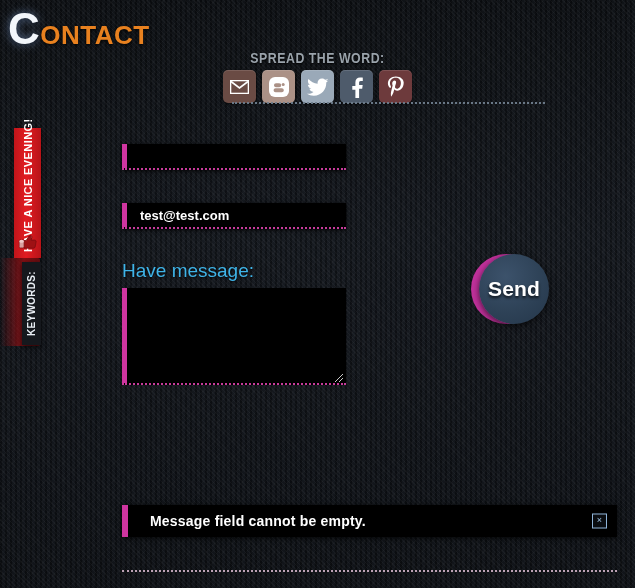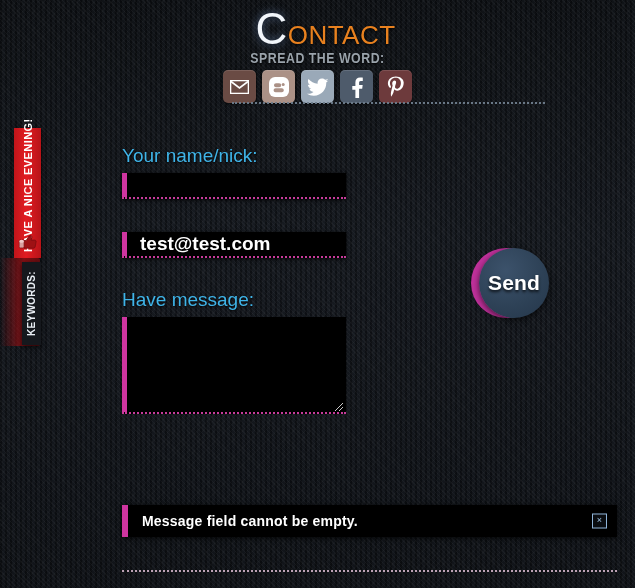--- a/index.html
+++ b/index.html
@@ -16,24 +16,23 @@
     background-image:
       repeating-linear-gradient(45deg, rgba(255,255,255,0.035) 0px, rgba(255,255,255,0.035) 1px, rgba(0,0,0,0) 1px, rgba(0,0,0,0) 3px),
       repeating-linear-gradient(-45deg, rgba(255,255,255,0.018) 0px, rgba(255,255,255,0.018) 1px, rgba(0,0,0,0) 1px, rgba(0,0,0,0) 4px),
       repeating-linear-gradient(90deg, rgba(0,0,0,0.30) 0px, rgba(0,0,0,0.30) 2px, rgba(255,255,255,0.012) 2px, rgba(255,255,255,0.012) 5px),
       linear-gradient(180deg,#0d1014 0%, #14181e 40%, #0e1116 100%);
     overflow:hidden;
   }
 
   
   .title{
-    position:absolute;left:16px;right:0;top:8px;
-    text-align:center;
+    position:absolute;left:8px;right:0;top:8px;
     font-family:"Liberation Sans", sans-serif;
-    font-size:37px;font-weight:400;letter-spacing:0.5px;
+    font-size:37px;font-weight:700;letter-spacing:0.5px;
     line-height:42px;
     color:#e8811f;
     text-shadow:0 1px 3px rgba(0,0,0,.9);
     white-space:nowrap;
   }
   .title .cap{
     color:#f2f6fb;
     font-size:44px;
     text-shadow:0 0 10px rgba(150,190,255,.55),0 1px 3px #000;
   }
@@ -129,42 +128,42 @@
     border-bottom:2px dotted #c73b9a;
     box-shadow:0 1px 4px rgba(0,0,0,.8);
   }
   .inp-bar{
     position:absolute;left:0;top:0;bottom:0;width:5px;background:#cf35a0;
   }
   .inp{
     display:block;width:100%;height:24px;box-sizing:border-box;
     background:transparent;border:0;outline:none;
     padding:0 8px 0 18px;
-    color:#ffffff;font-size:19px;font-weight:bold;
+    color:#ffffff;font-size:13px;font-weight:bold;
     font-family:"Liberation Sans", sans-serif;
   }
   .ta-wrap{position:relative;width:224px;background:#000000;border-bottom:2px dotted #c73b9a;}
   .ta-wrap .inp-bar{width:5px;background:#cf35a0;}
   .ta{
     display:block;width:100%;height:95px;box-sizing:border-box;
     background:transparent;border:0;outline:none;resize:none;
     padding:6px 8px 6px 18px;
     color:#ffffff;font-size:13px;font-weight:bold;
     font-family:"Liberation Sans", sans-serif;
   }
   .ta-grip{
     position:absolute;right:2px;bottom:2px;width:12px;height:12px;
     pointer-events:none;
   }
   .gap-a{height:33px;}
   .gap-b{height:30px;}
 
   
   .send{
-    position:absolute;left:471px;top:248px;width:78px;height:70px;
+    position:absolute;left:471px;top:254px;width:78px;height:70px;
     cursor:pointer;
   }
   .send .ring{
     position:absolute;left:0;top:0;width:70px;height:70px;border-radius:50%;
     background:#c0319b;
   }
   .send .disc{
     position:absolute;left:8px;top:0;width:70px;height:70px;border-radius:50%;
     background:radial-gradient(circle at 38% 32%, #3c526b 0%, #2e4257 55%, #24364a 100%);
     box-shadow:0 2px 6px rgba(0,0,0,.65);
@@ -176,21 +175,21 @@
   }
 
   
   .err{
     position:absolute;left:122px;top:505px;width:495px;height:32px;
     background:#000000;box-shadow:0 1px 5px rgba(0,0,0,.8);
     display:flex;align-items:center;
   }
   .err .bar{position:absolute;left:0;top:0;bottom:0;width:6px;background:#cf35a0;}
   .err .msg{
-    margin-left:20px;color:#ffffff;font-size:14px;font-weight:bold;
+    margin-left:28px;color:#ffffff;font-size:14px;font-weight:bold;
     letter-spacing:.2px;
   }
   .err .close{
     position:absolute;right:10px;top:50%;transform:translateY(-50%);
     width:13px;height:13px;
     background:#0a0d11;border:1px solid #8fb4d8;
     color:#9fc3e4;font-size:9px;line-height:11px;text-align:center;
     cursor:pointer;font-family:"Liberation Sans", sans-serif;
   }
 </style>
@@ -260,21 +259,20 @@
     </span>
   </div>
 
   <div class="tab-keywords-bg"></div>
   <div class="tab-keywords">
     <div class="vtxt">Keywords:</div>
   </div>
 
   <div class="form">
 
-    <div class="fld-label">Your name/nick:</div>
     <div class="inp-wrap">
       <span class="inp-bar"></span>
       <input class="inp" type="text" value="" style="">
     </div>
 
     <div class="gap-a"></div>
 
     <div class="inp-wrap">
       <span class="inp-bar"></span>
       <input class="inp" type="text" value="test@test.com" style="">

